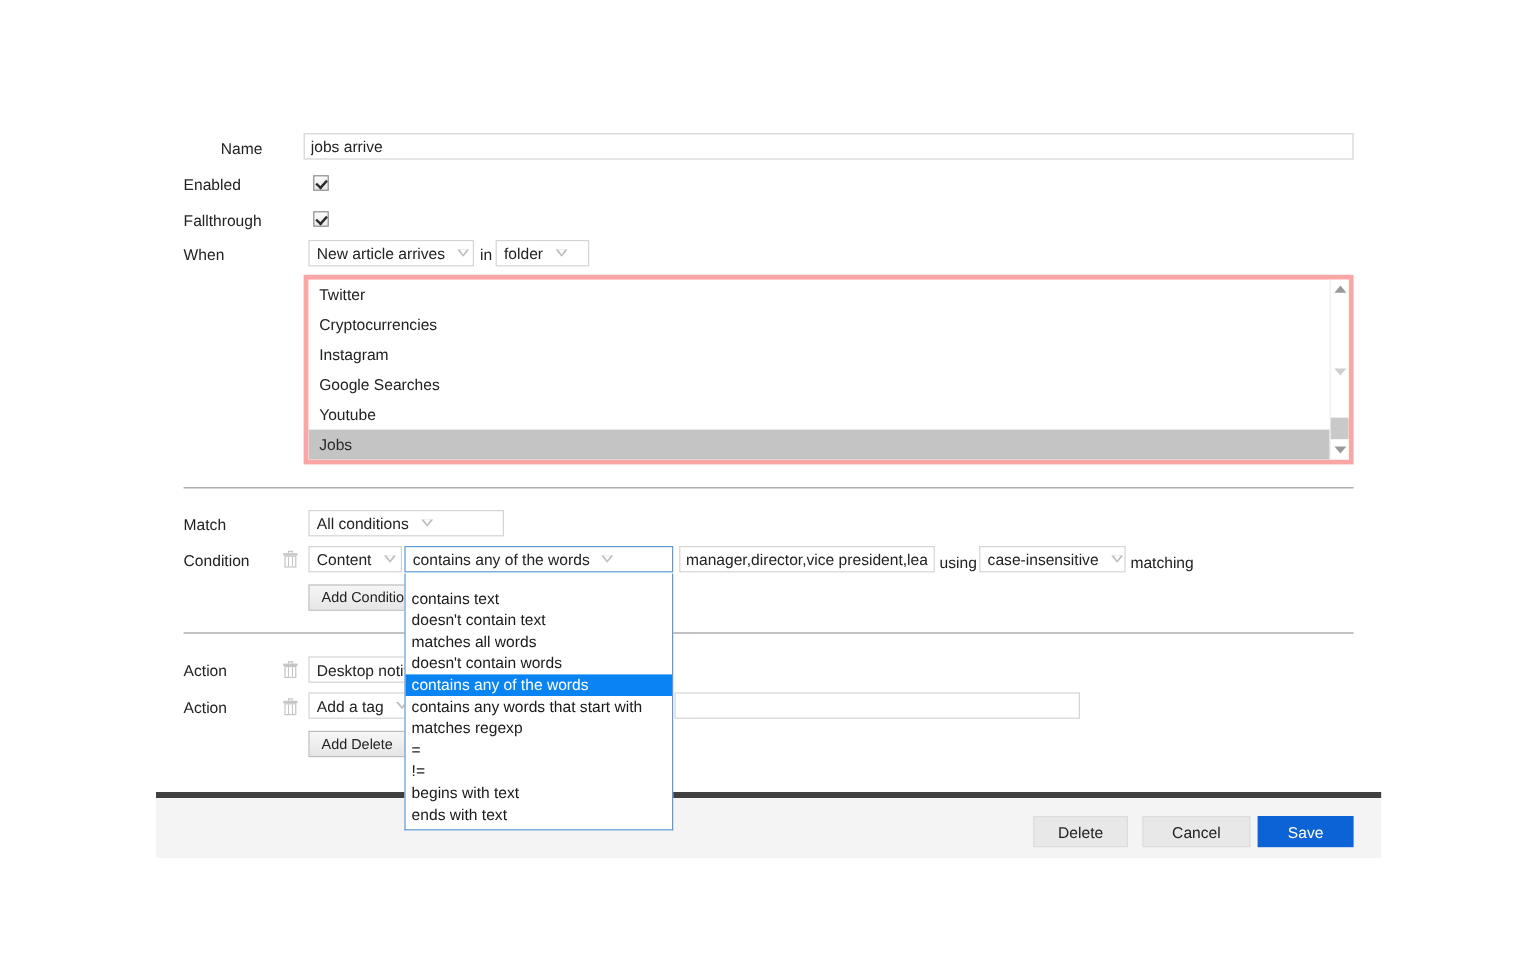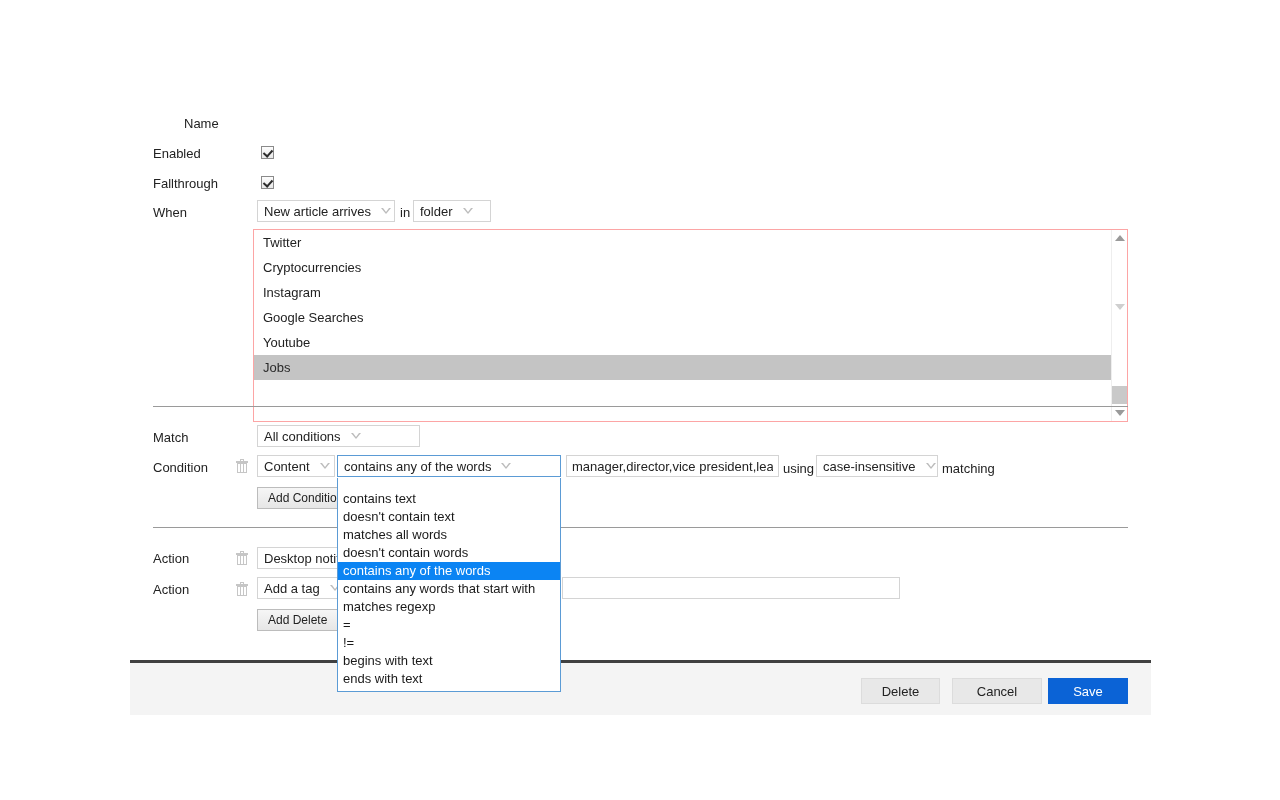--- a/index.html
+++ b/index.html
@@ -123,23 +123,23 @@
     color: #222222;
     white-space: nowrap;
   }
 
   
   .listbox {
     position: absolute;
     left: 253px;
     top: 229px;
     width: 875px;
-    height: 193px;
-    box-sizing: border-box;
-    border: 1px solid #fca5a5;
+    height: 158px;
+    box-sizing: border-box;
+    border: 4px solid #fca5a5;
     background: #ffffff;
     overflow: hidden;
     padding-left: 23px;
   }
   .listbox-items {
     position: absolute;
     left: 0; top: 0;
     right: 15px;
   }
   .listbox-item {
@@ -281,21 +281,21 @@
   }
 
   
   .footer-bar {
     position: absolute;
     left: 130px;
     top: 660px;
     width: 1021px;
     height: 55px;
     background: #f4f4f4;
-    border-top: 3px solid #404040;
+    border-top: 5px solid #404040;
     box-sizing: border-box;
   }
   .footer-btn {
     position: absolute;
     top: 15px;
     height: 26px;
     box-sizing: border-box;
     border: 1px solid transparent;
     font-family: "Liberation Sans", sans-serif;
     font-size: 13px;
@@ -312,20 +312,21 @@
     color: #ffffff;
     border-color: transparent;
   }
 </style>
 </head>
 <body>
 
 <div class="rule-form">
 
   <div class="field-label" style="top:116px;margin-left:31px;">Name</div>
+  <input class="text-input" style="position: absolute; left: 253px; top: 111px; width: 875px;" value="jobs arrive">
 
   <div class="field-label" style="top:146px;">Enabled</div>
   <span class="checkbox checked" style="position:absolute;left:261px;top:146px;"></span>
 
   <div class="field-label" style="top:176px;">Fallthrough</div>
   <span class="checkbox checked" style="position:absolute;left:261px;top:176px;"></span>
 
   <div class="field-label" style="top:205px;">When</div>
   <div class="combo" style="position:absolute;left:257px;top:200px;width:138px;">
     <span>New article arrives</span>

